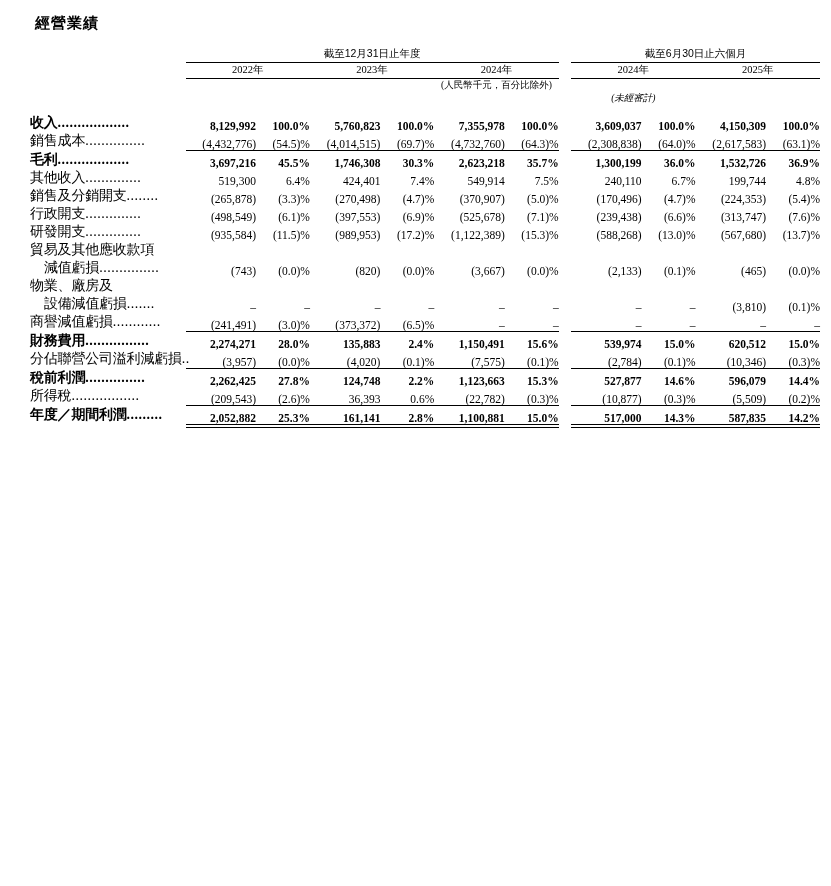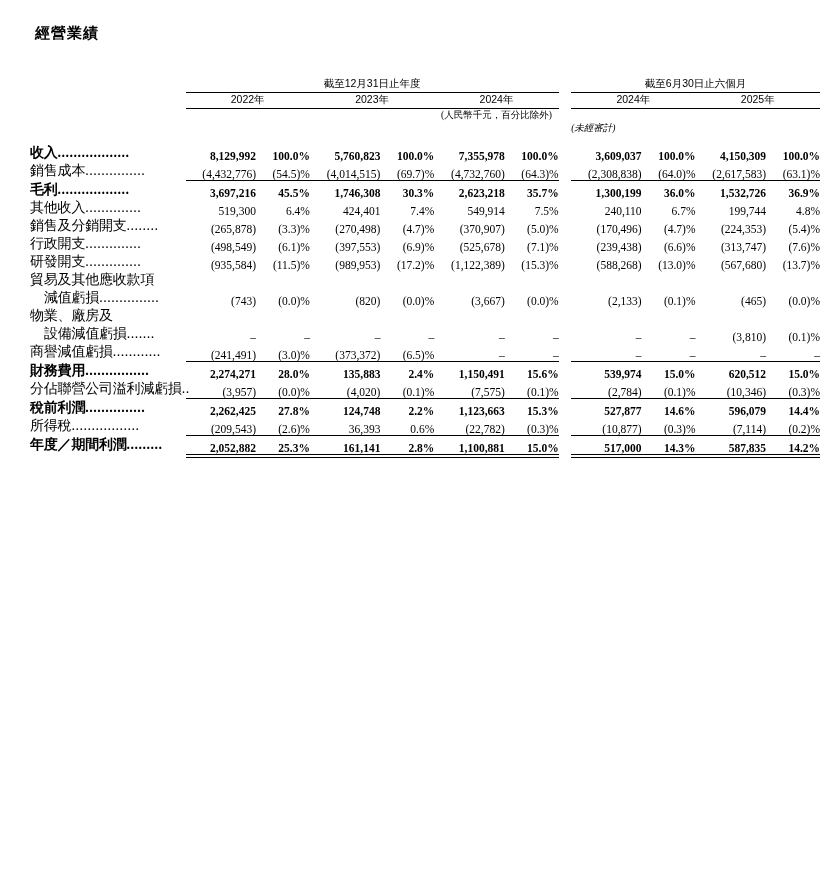--- a/index.html
+++ b/index.html
@@ -13,33 +13,33 @@
     font-family: "Liberation Serif", serif;
     color: #000000;
     position: relative;
     overflow: hidden;
   }
   .page {
     width: 750px;
     height: 886px;
     position: relative;
     box-sizing: border-box;
-    padding: 18px 22px 0 30px;
+    padding: 8px 22px 0 30px;
   }
   .title {
     font-family: "Liberation Sans", sans-serif;
     font-weight: bold;
     font-size: 15px;
     letter-spacing: 1px;
     margin: 6px 0 0 5px;
   }
   table.fin {
     border-collapse: collapse;
     width: 790px;
-    margin-top: 34px;
+    margin-top: 14px;
     table-layout: fixed;
     font-size: 11px;
   }
   table.fin td, table.fin th {
     padding: 0;
     vertical-align: bottom;
     font-weight: normal;
   }
   .col-label { width: 150px; }
   .col-num   { width: 68px; }
@@ -55,30 +55,30 @@
   .rule-cell { padding: 0; }
   .rule {
     border-top: 1px solid #000;
     height: 0;
     font-size: 0;
     line-height: 0;
   }
   .yr {
     text-align: center;
     font-size: 10.5px;
-    font-family: Liberation Sans, sans-serif;
+    font-family: Liberation Serif, serif;
     padding: 5px 0 4px 0;
   }
   .unit-note {
     text-align: center;
     font-size: 9.5px;
     padding-top: 6px;
   }
   .audit-note {
-    text-align: left;
+    text-align: center;
     font-size: 9.5px;
     font-style: italic;
     padding-top: 6px;
   }
   .lbl {
     font-size: 14px;
     white-space: nowrap;
     padding: 5px 0 5px 0;
     letter-spacing: -0.2px;
     font-family: Liberation Serif, serif;
@@ -478,21 +478,21 @@
       <td class="lbl"><span>所得稅</span><span class="dots">.................</span></td>
       <td class="num">(209,543)</td>
       <td class="pct">(2.6)%</td>
       <td class="num">36,393</td>
       <td class="pct">0.6%</td>
       <td class="num">(22,782)</td>
       <td class="pct">(0.3)%</td>
       <td></td>
       <td class="num">(10,877)</td>
       <td class="pct">(0.3)%</td>
-      <td class="num">(7,114)</td>
+      <td class="num">(5,509)</td>
       <td class="pct">(0.2)%</td>
     </tr>
 
     <tr class="rowline">
       <td></td>
       <td colspan="2">
             <div class="ln"></div>
           </td>
       <td colspan="2">
             <div class="ln"></div>

